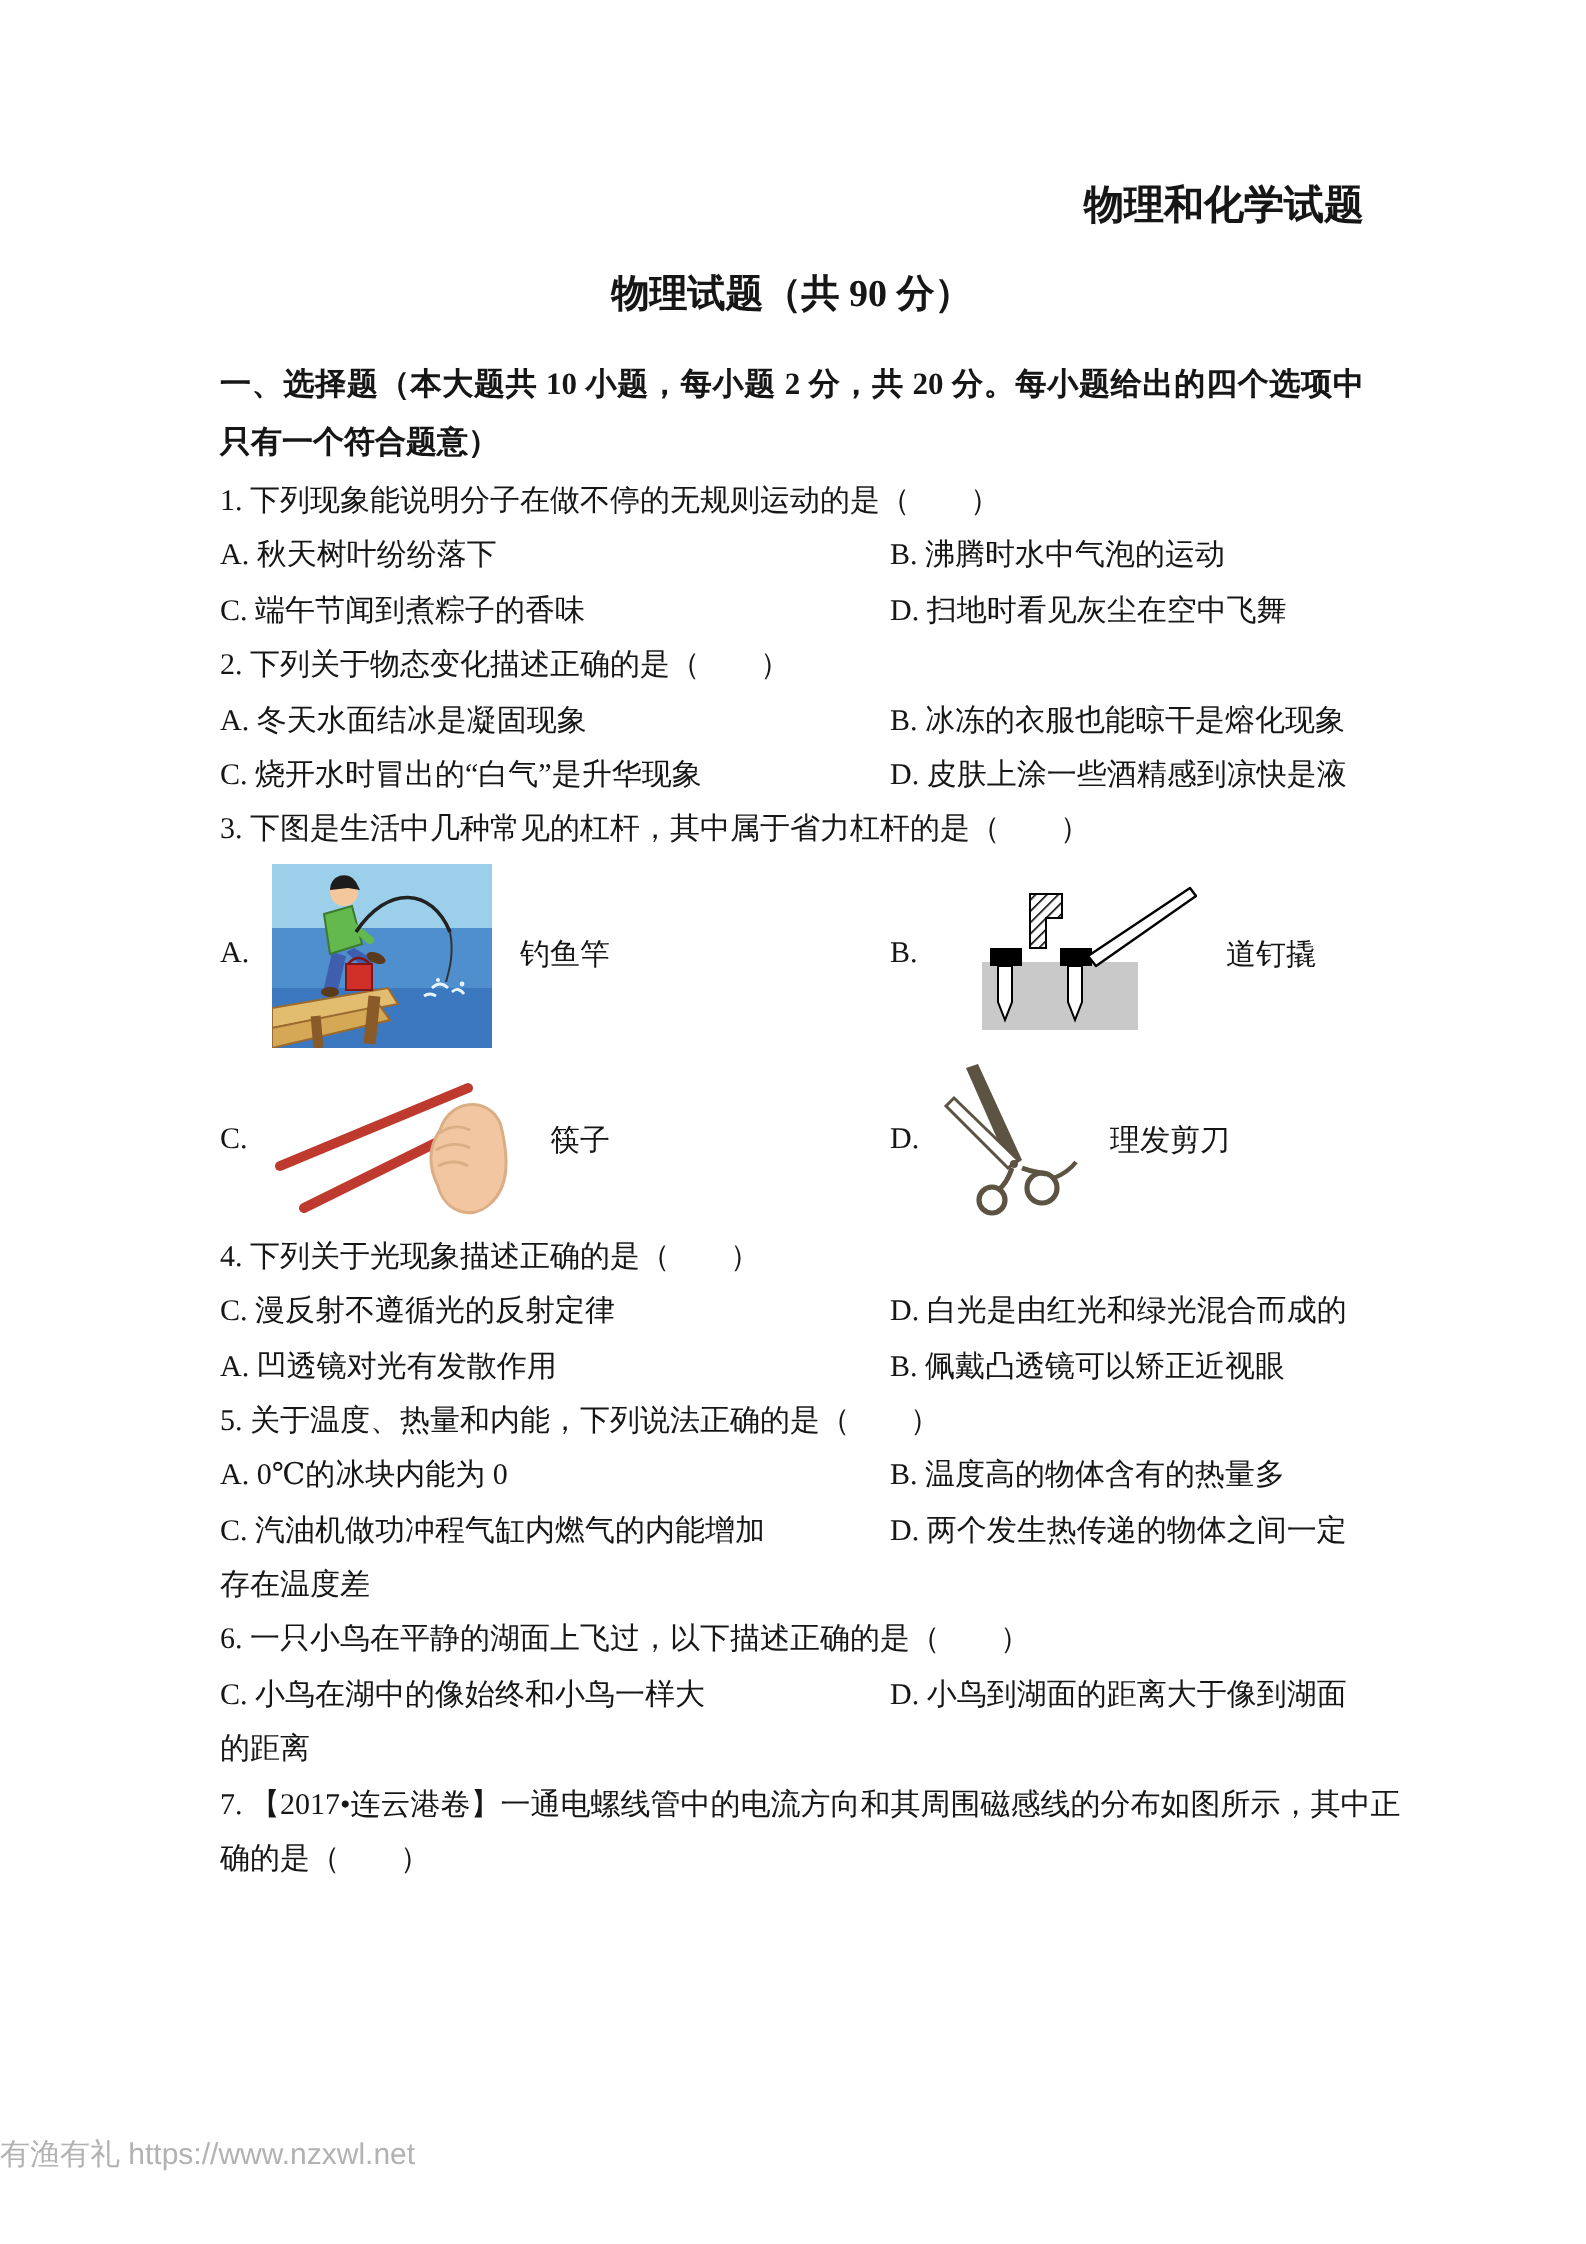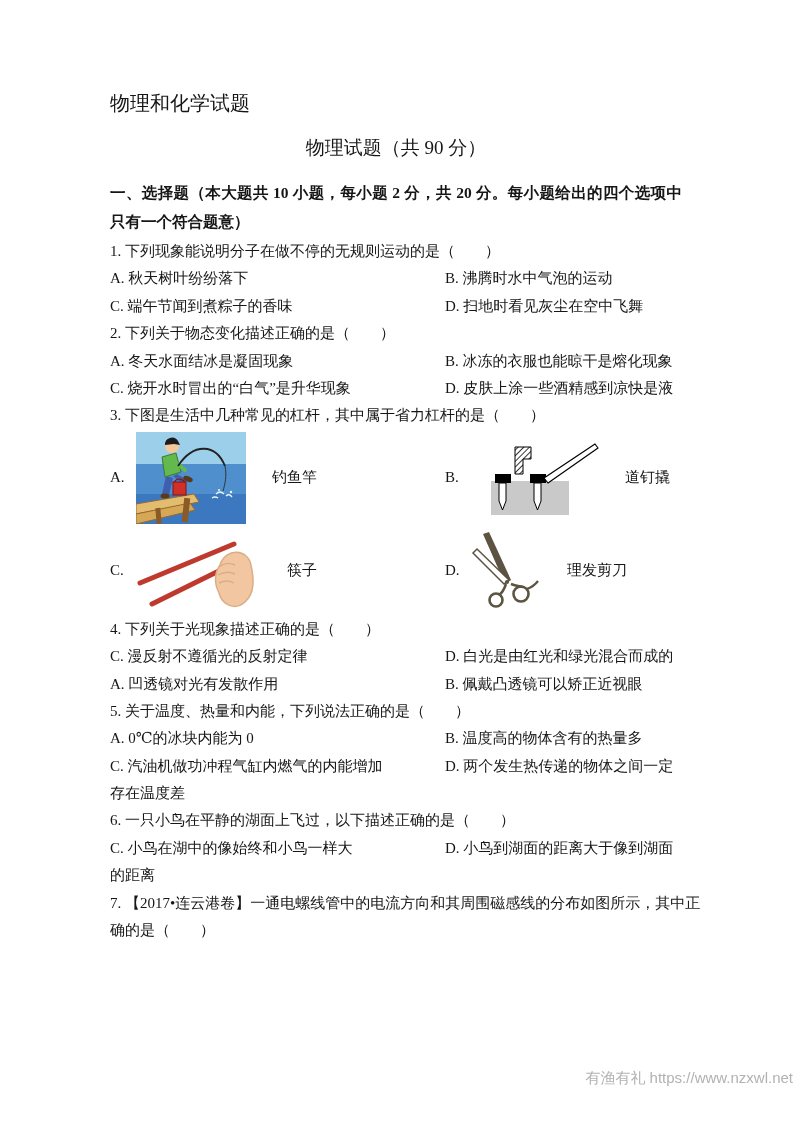--- a/index.html
+++ b/index.html
@@ -1,35 +1,35 @@
 <!DOCTYPE html>
 <html><head>
 <meta charset="utf-8">
 <style>
   html,body{margin:0;padding:0;background:#ffffff;}
   body{width:793px;height:1122px;position:relative;overflow:hidden;
        font-family:"Liberation Serif","DejaVu Serif",serif;color:#161616;}
   .content{position:absolute;left:110px;top:88px;width:572px;}
-  .doc-title{font-size:20px;font-weight:normal;text-align:left;line-height:30px;margin:0;}
-  .doc-subtitle{font-size:19px;font-weight:normal;text-align:center;line-height:28px;margin:16px 0 0 0;}
+  .doc-title{font-size:20px;font-weight:bold;text-align:right;line-height:30px;margin:0;}
+  .doc-subtitle{font-size:19px;font-weight:bold;text-align:center;line-height:28px;margin:16px 0 0 0;}
   .section-heading{font-size:15.5px;font-weight:bold;line-height:29px;margin-top:16px;
                    text-align:justify;text-justify:inter-character;}
   .questions{margin-top:2px;}
   .line{font-size:15px;line-height:27.4px;height:27.4px;white-space:nowrap;position:relative;}
   .pair .opt-right{position:absolute;left:335px;top:0;}
   .fig-row{position:relative;}
   .fig-row-1{height:96px;}
   .fig-row-2{height:90px;}
   .fig-item{position:absolute;top:0;height:100%;display:flex;align-items:center;}
   .fig-item.pos-0{left:0;}
   .fig-item.pos-1{left:335px;}
   .fig-label{width:26px;font-size:15px;flex:none;}
-  .fig-caption{font-size:15px;margin-left:26px;flex:none;}
+  .fig-caption{font-size:15px;margin-left:14px;flex:none;}
   .figure{flex:none;display:block;}
-  .page-footer{position:absolute;left:0;top:1063px;width:100%;text-align:right;
+  .page-footer{position:absolute;left:0;top:1063px;width:100%;text-align:left;
                font-size:15px;line-height:30px;color:#b2b2b2;
                font-family:"Liberation Sans","DejaVu Sans",sans-serif;}
 </style>
 </head>
 <body>
 
 <div class="content">
   <h1 class="doc-title">物理和化学试题</h1>
   <h2 class="doc-subtitle">物理试题（共 90 分）</h2>
   <div class="section-heading">一、选择题（本大题共 10 小题，每小题 2 分，共 20 分。每小题给出的四个选项中只有一个符合题意）</div>

